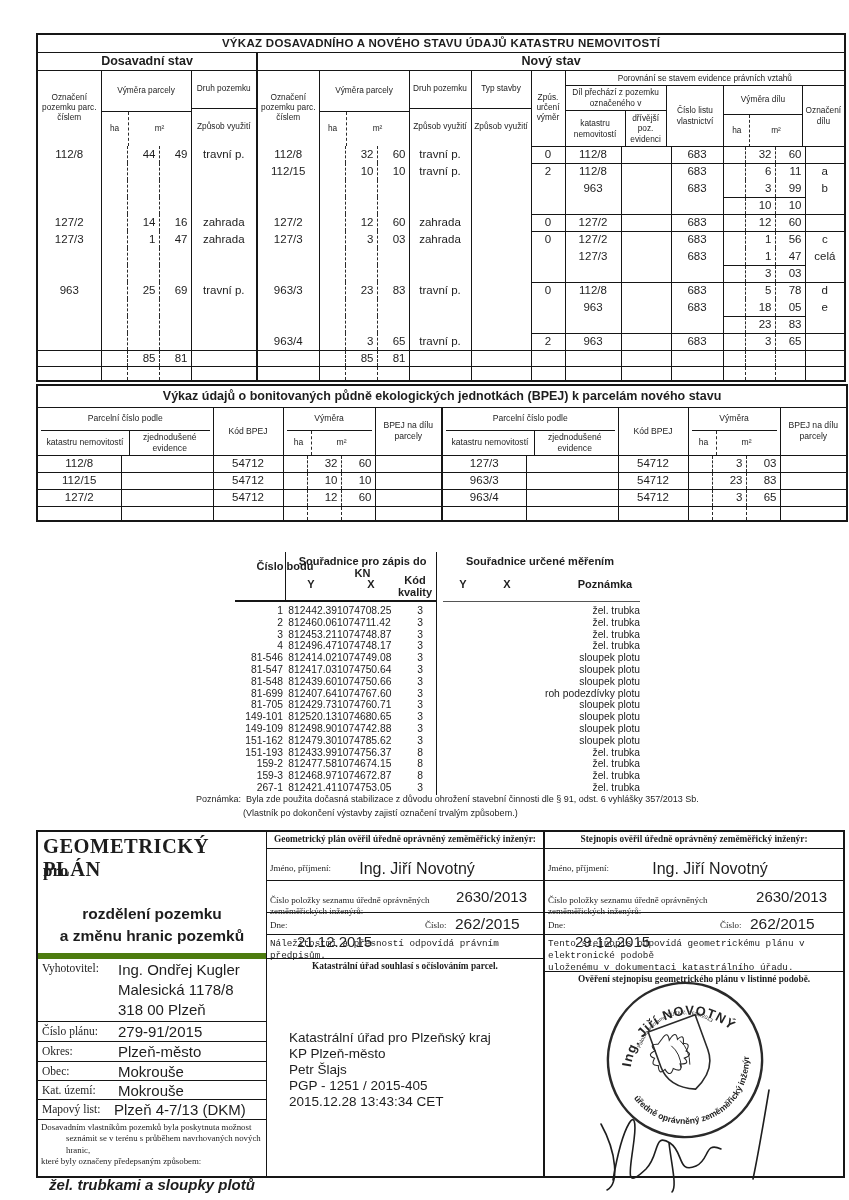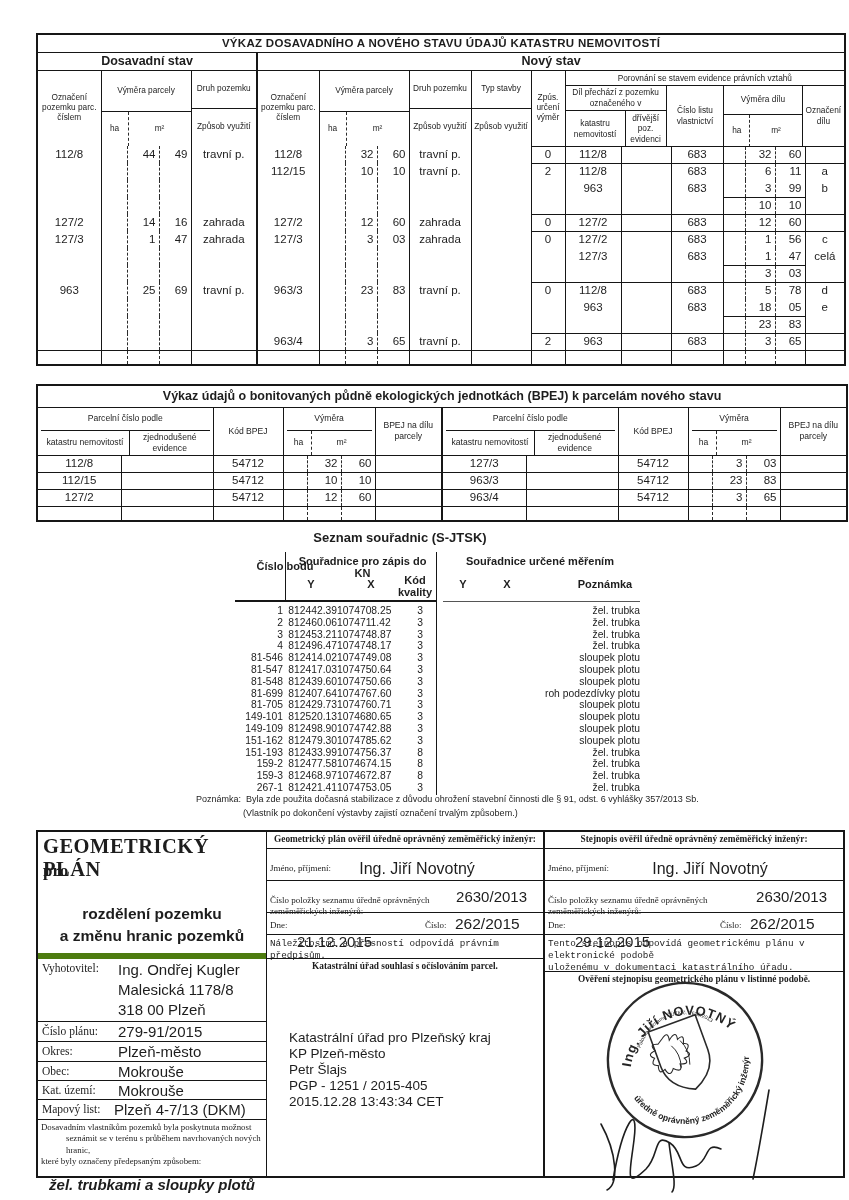--- a/index.html
+++ b/index.html
@@ -444,20 +444,41 @@
           <td class="bs ce"></td>
           <td class="bs ce ht">2</td>
           <td class="bs ce ht">963</td>
           <td class="bs ce ht"></td>
           <td class="bs ce ht">683</td>
           <td class="bs rt ht"></td>
           <td class="bd rt ht">3</td>
           <td class="bd rt ht">65</td>
           <td class="bs ce ht"></td>
         </tr>
+        <tr class="sum-row">
+          <td class="ce ht"></td>
+          <td class="bs rt ht"></td>
+          <td class="bd rt ht">85</td>
+          <td class="bd rt ht">81</td>
+          <td class="bs ce ht"></td>
+          <td class="bt2 ce ht"></td>
+          <td class="bs rt ht"></td>
+          <td class="bd rt ht">85</td>
+          <td class="bd rt ht">81</td>
+          <td class="bs ce ht"></td>
+          <td class="bs ce ht"></td>
+          <td class="bs ce ht"></td>
+          <td class="bs ce ht"></td>
+          <td class="bs ce ht"></td>
+          <td class="bs ce ht"></td>
+          <td class="bs rt ht"></td>
+          <td class="bd rt ht"></td>
+          <td class="bd rt ht"></td>
+          <td class="bs ce ht"></td>
+        </tr>
         <tr class="empty-row">
           <td class="ce ht"></td>
           <td class="bs rt ht"></td>
           <td class="bd rt ht"></td>
           <td class="bd rt ht"></td>
           <td class="bs ce ht"></td>
           <td class="bt2 ce ht"></td>
           <td class="bs rt ht"></td>
           <td class="bd rt ht"></td>
           <td class="bd rt ht"></td>
@@ -593,21 +614,20 @@
           <td class="bs ce ht"></td>
           <td class="bs rt ht"></td>
           <td class="bd rt ht"></td>
           <td class="bd rt ht"></td>
           <td class="bs ce ht"></td>
         </tr>
       </tbody>
   </table>
 
   <div id="coords">
-    <div class="abs c-title">Seznam souřadnic (S-JTSK)</div>
     <div class="abs c-h" style="left:5px;top:32px;width:90px;text-align:center;white-space:normal;line-height:1.15;">Číslo bodu</div>
     <div class="abs c-h" style="left:55px;top:27px;width:145px;text-align:center;">Souřadnice pro zápis do KN</div>
     <div class="abs c-h" style="left:66px;top:50px;width:20px;text-align:center;">Y</div>
     <div class="abs c-h" style="left:126px;top:50px;width:20px;text-align:center;">X</div>
     <div class="abs c-h" style="left:158px;top:46px;width:44px;text-align:center;white-space:normal;line-height:1.1;">Kód kvality</div>
     <div class="abs c-h" style="left:210px;top:27px;width:190px;text-align:center;">Souřadnice určené měřením</div>
     <div class="abs c-h" style="left:218px;top:50px;width:20px;text-align:center;">Y</div>
     <div class="abs c-h" style="left:262px;top:50px;width:20px;text-align:center;">X</div>
     <div class="abs c-h" style="left:330px;top:50px;width:80px;text-align:center;">Poznámka</div>
     <div class="abs c-vline1"></div>

